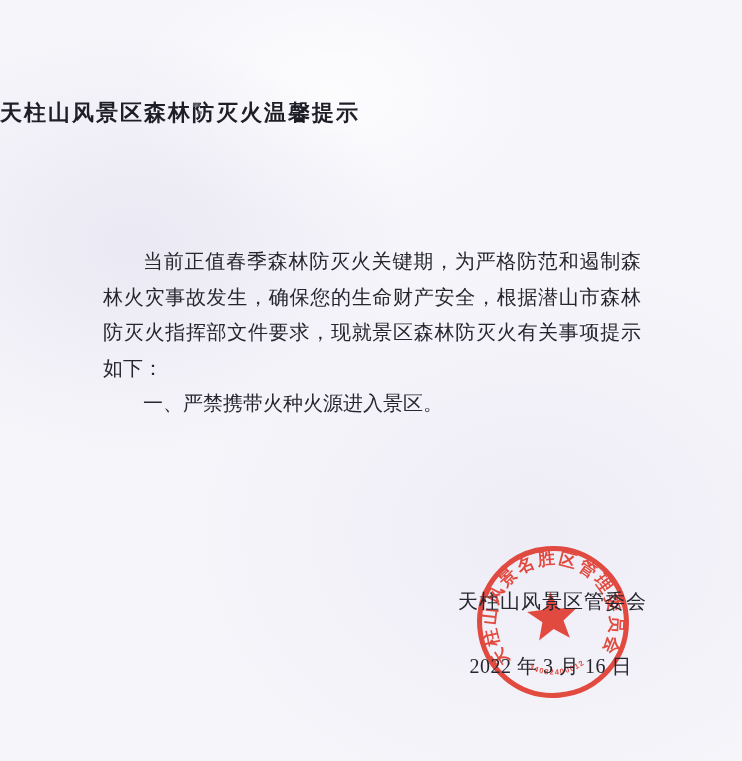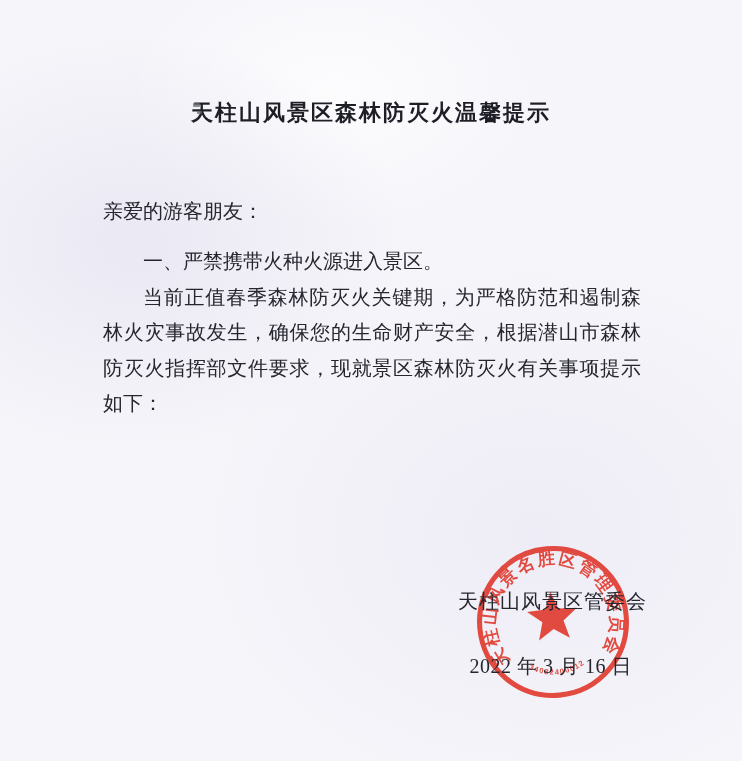--- a/index.html
+++ b/index.html
@@ -15,21 +15,20 @@
     background:
       radial-gradient(ellipse 420px 320px at 18% 32%, rgba(224,222,238,.55), transparent 65%),
       radial-gradient(ellipse 520px 420px at 72% 70%, rgba(228,226,241,.45), transparent 65%),
       radial-gradient(ellipse 300px 200px at 45% 12%, rgba(255,255,255,.7), transparent 70%),
       #f6f5fa;
   }
   .doc-title {
     position: absolute;
     top: 98px; left: 0;
     width: 100%;
-    text-align: center;
     font-size: 22px;
     font-weight: bold;
     letter-spacing: 2px;
     color: #1e1e26;
     z-index: 2;
   }
   .salutation {
     position: absolute;
     top: 198px; left: 103px;
     font-size: 20px;
@@ -77,25 +76,24 @@
   .speck-1 { left: 193px; top: 103px; width: 7px; height: 4px; }
   .speck-2 { left: 197px; top: 111px; width: 5px; height: 3px; }
 </style>
 </head>
 <body>
 
 <div class="page">
 
   <div class="doc-title">天柱山风景区森林防灭火温馨提示</div>
 
-  <div class="salutation">亲爱的游客朋友：</div>
 
   <div class="body-text">
+    <p>当前正值春季森林防灭火关键期，为严格防范和遏制森林火灾事故发生，确保您的生命财产安全，根据潜山市森林防灭火指挥部文件要求，现就景区森林防灭火有关事项提示如下：</p>
     <p>一、严禁携带火种火源进入景区。</p>
-    <p>当前正值春季森林防灭火关键期，为严格防范和遏制森林火灾事故发生，确保您的生命财产安全，根据潜山市森林防灭火指挥部文件要求，现就景区森林防灭火有关事项提示如下：</p>
   </div>
 
   <svg class="seal" viewBox="0 0 160 160" xmlns="http://www.w3.org/2000/svg" aria-hidden="true">
     <circle cx="80" cy="80" r="72.5" fill="none" stroke="#e03427" stroke-width="5"></circle>
     <path id="sealTextArc" d="M 35.1 115.1 A 57 57 0 1 1 124.9 115.1" fill="none"></path>
     <text font-size="17" fill="#e03427" letter-spacing="2.5" font-family="Liberation Serif, serif" font-weight="bold">
       <textPath href="#sealTextArc" startOffset="50%" text-anchor="middle">天柱山风景名胜区管理委员会</textPath>
     </text>
     <polygon fill="#e03427" points="80,50 86.47,67.1 104.7,67.97 90.46,79.4 95.28,97.03 80,87 64.72,97.03 69.54,79.4 55.3,67.97 73.53,67.1"></polygon>
     <path id="sealCodeArc" d="M 46.6 119.8 A 52 52 0 0 0 113.4 119.8" fill="none"></path>

